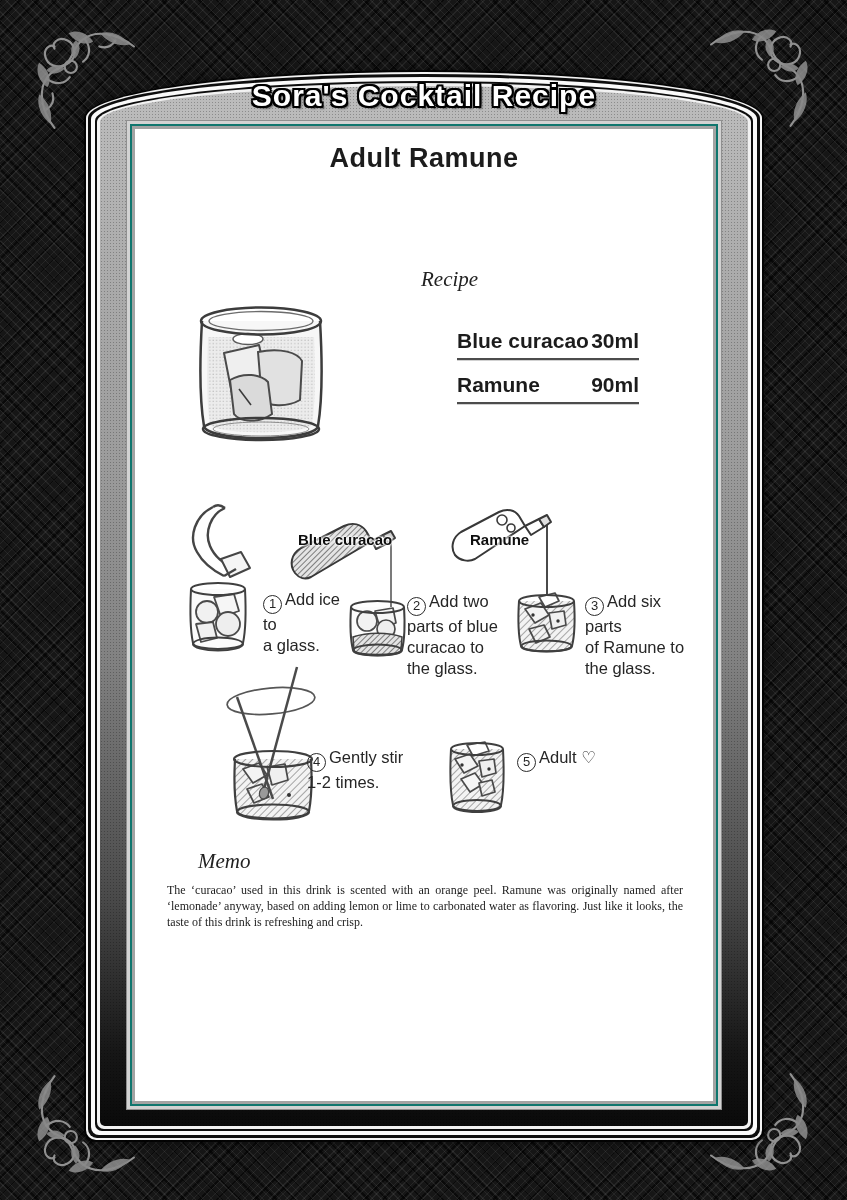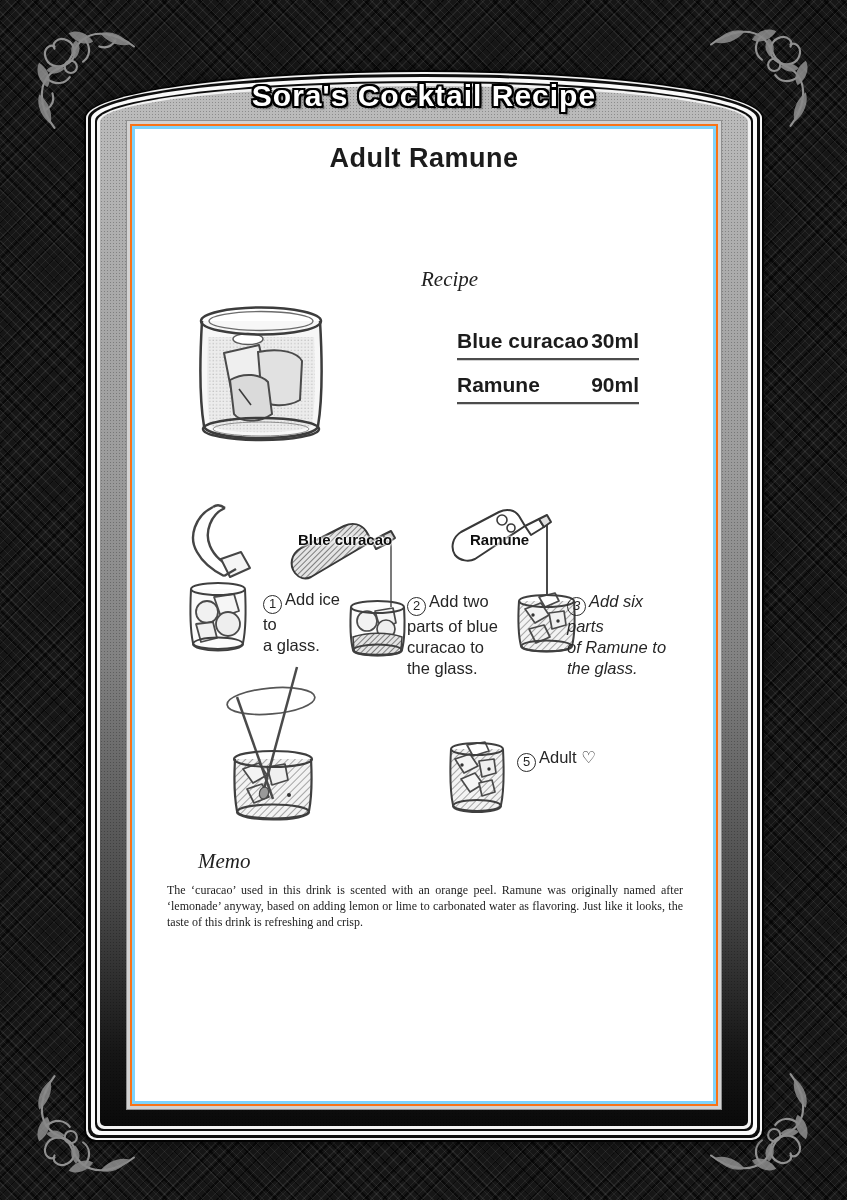--- a/index.html
+++ b/index.html
@@ -43,21 +43,21 @@
   .banner{ position:absolute; top:0; left:0; right:0; height:48px;
            display:flex; align-items:center; justify-content:center; z-index:3;}
   .banner-title{
     font-size:30px; font-weight:bold; letter-spacing:1px; color:#ffffff;
     text-shadow:-2px -2px 0 #000, 2px -2px 0 #000, -2px 2px 0 #000, 2px 2px 0 #000,
                 -2px 0 0 #000, 2px 0 0 #000, 0 -2px 0 #000, 0 2px 0 #000,
                  3px 3px 2px rgba(0,0,0,0.45);
   }
   .page-frame{ position:absolute; left:40px; right:40px; top:48px; bottom:30px;
                background:#d2d2d2; border:1px solid #8f8f8f; padding:3px; z-index:2; }
-  .page-frame2{ height:100%; border:2px solid #f97316; background:#7dd3fc; padding:3px; }
+  .page-frame2{ height:100%; border:2px solid #0f766e; background:#a3a3a3; padding:3px; }
   .page{ position:relative; width:100%; height:100%; background:#fff; color:#1c1c1c; }
 
   
   .adult-title{ position:absolute; top:14px; left:0; width:100%; text-align:center;
                 font-size:27px; font-weight:bold; letter-spacing:0.5px; }
   .script-heading{ position:absolute; font-family:"Liberation Serif",serif;
                    font-style:italic; font-size:21px; color:#222; }
   .recipe-heading{ left:286px; top:138px; }
   .memo-heading{ left:34px; top:720px;margin-left:29px; }
 
@@ -266,40 +266,44 @@
           <path d="M92,100 l16,-4 l4,8 l-14,6 Z" fill="#ffffff" stroke="#4a4a4a" stroke-width="1.7" stroke-linejoin="round"></path>
           <path d="M78,112 l16,-6 l8,12 l-14,8 Z" fill="#f4f4f4" stroke="#4a4a4a" stroke-width="1.7" stroke-linejoin="round"></path>
           <circle cx="86" cy="118" r="1.7" fill="#333"></circle>
           <path d="M102,116 l15,-2 l2,14 l-14,4 Z" fill="#f0f0f0" stroke="#4a4a4a" stroke-width="1.7" stroke-linejoin="round"></path>
           <circle cx="111" cy="124" r="1.7" fill="#333"></circle>
           <path d="M82,132 l15,-4 l6,12 l-14,6 Z" fill="url(#hatch)" stroke="#4a4a4a" stroke-width="1.7" stroke-linejoin="round"></path>
           <ellipse cx="99.5" cy="104" rx="27.5" ry="6" fill="none" stroke="#3f3f3f" stroke-width="2"></ellipse>
           <ellipse cx="99.5" cy="149" rx="25" ry="5.5" fill="none" stroke="#3f3f3f" stroke-width="2"></ellipse>
         </svg>
         <div class="pour-label" style="left:335px; top:402px;">Ramune</div>
-        <div class="step-text" style="left:432px; top:462px; width:112px;font-style:italic;">
+        <div class="step-text" style="left:450px; top:462px; width:112px;">
           <span class="circ">3</span><span class="txt">Add six parts
 of Ramune to
 the glass.</span>
         </div>
 
         <svg class="illo" style="left:88px; top:532px;" width="100" height="172" viewBox="0 0 100 172">
           <ellipse cx="48" cy="40" rx="44" ry="13" fill="none" stroke="#565656" stroke-width="1.7" transform="rotate(-5 48 40)"></ellipse>
           <path d="M12,98 C11,116 11,134 14,150 C15,160 85,160 86,150 C89,134 89,116 88,98" fill="url(#hatch)" stroke="#3f3f3f" stroke-width="2.2"></path>
           <path d="M20,108 l16,-6 l8,12 l-14,8 Z" fill="#f4f4f4" stroke="#4a4a4a" stroke-width="1.7" stroke-linejoin="round"></path>
           <circle cx="54" cy="116" r="2" fill="#333"></circle>
           <path d="M44,106 l18,-3 l3,16 l-16,5 Z" fill="#f0f0f0" stroke="#4a4a4a" stroke-width="1.7" stroke-linejoin="round"></path>
           <path d="M24,128 l15,-5 l7,13 l-15,6 Z" fill="url(#hatch)" stroke="#4a4a4a" stroke-width="1.7" stroke-linejoin="round"></path>
           <circle cx="66" cy="134" r="2" fill="#333"></circle>
           <line x1="14" y1="36" x2="50" y2="138" stroke="#4a4a4a" stroke-width="2.5"></line>
           <line x1="74" y1="6" x2="40" y2="132" stroke="#4a4a4a" stroke-width="2.5"></line>
           <ellipse cx="41" cy="132" rx="4.5" ry="6" fill="#9a9a9a" stroke="#4a4a4a" stroke-width="1.2" transform="rotate(16 41 132)"></ellipse>
           <ellipse cx="50" cy="98" rx="39" ry="8" fill="none" stroke="#3f3f3f" stroke-width="2.2"></ellipse>
           <ellipse cx="50" cy="151" rx="36" ry="7.5" fill="none" stroke="#3f3f3f" stroke-width="2.2"></ellipse>
         </svg>
+        <div class="step-text" style="left:172px; top:618px; width:112px;">
+          <span class="circ">4</span><span class="txt">Gently stir
+1-2 times.</span>
+        </div>
 
         <svg class="illo" style="left:310px; top:610px;" width="64" height="82" viewBox="0 0 64 82">
           <path d="M6,10 C5,30 5,52 8,66 C9,74 55,74 56,66 C59,52 59,30 58,10" fill="url(#hatch)" stroke="#3f3f3f" stroke-width="2"></path>
           <path d="M22,6 l18,-3 l4,9 l-16,5 Z" fill="#ffffff" stroke="#4a4a4a" stroke-width="1.7" stroke-linejoin="round"></path>
           <path d="M10,20 l15,-5 l8,12 l-14,7 Z" fill="#f4f4f4" stroke="#4a4a4a" stroke-width="1.7" stroke-linejoin="round"></path>
           <circle cx="17" cy="26" r="1.7" fill="#333"></circle>
           <path d="M34,22 l15,-2 l2,14 l-14,4 Z" fill="#f0f0f0" stroke="#4a4a4a" stroke-width="1.7" stroke-linejoin="round"></path>
           <circle cx="44" cy="30" r="1.7" fill="#333"></circle>
           <path d="M16,40 l14,-6 l8,11 l-13,8 Z" fill="#f6f6f6" stroke="#4a4a4a" stroke-width="1.7" stroke-linejoin="round"></path>
           <path d="M34,44 l13,-3 l3,12 l-13,4 Z" fill="url(#hatch)" stroke="#4a4a4a" stroke-width="1.7" stroke-linejoin="round"></path>

